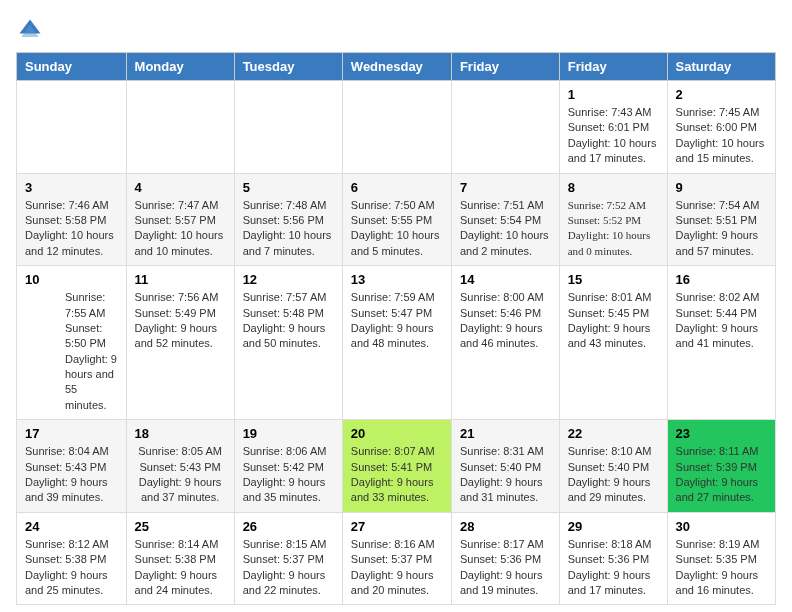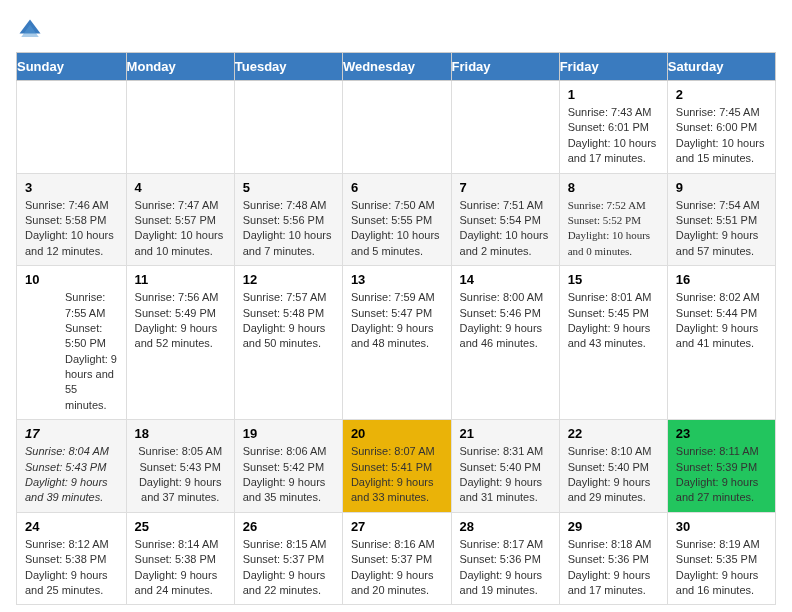--- a/index.html
+++ b/index.html
@@ -38,21 +38,21 @@
       color: #555;
     }
     .calendar {
       width: 100%;
       border-collapse: collapse;
     }
     .calendar th {
       background-color: #3a7bbf;
       color: #fff;
       text-align: left;
-      padding: 6px 0;
+      padding: 6px 8px;
       font-size: 13px;
       border: 1px solid #ccc;
     }
     .calendar td {
       vertical-align: top;
       padding: 6px 8px;
       border: 1px solid #ddd;
       width: 110px;
       min-height: 80px;
       font-size: 11px;
@@ -208,39 +208,39 @@
 Daylight: 9 hours and 43 minutes.</div>
         </td>
         <td>
           <div class="day-number">16</div>
           <div class="day-info" style="white-space: pre-line;">Sunrise: 8:02 AM
 Sunset: 5:44 PM
 Daylight: 9 hours and 41 minutes.</div>
         </td>
       </tr>
       <tr>
-        <td style="background: rgb(245, 245, 245); font-style: italic;">
+        <td style="background: rgb(245, 245, 245);">
           <div class="day-number">17</div>
           <div class="day-info" style="white-space: pre-line;">Sunrise: 8:04 AM
 Sunset: 5:43 PM
 Daylight: 9 hours and 39 minutes.</div>
         </td>
         <td style="background: rgb(245, 245, 245);">
           <div class="day-number">18</div>
           <div class="day-info" style="white-space: pre-line; text-align: center;">Sunrise: 8:05 AM
 Sunset: 5:43 PM
 Daylight: 9 hours and 37 minutes.</div>
         </td>
         <td style="background: rgb(245, 245, 245);">
           <div class="day-number">19</div>
           <div class="day-info" style="white-space: pre-line;">Sunrise: 8:06 AM
 Sunset: 5:42 PM
 Daylight: 9 hours and 35 minutes.</div>
         </td>
-        <td style="background: #eab308;">
+        <td style="background: #bef264;">
           <div class="day-number">20</div>
           <div class="day-info" style="white-space: pre-line;">Sunrise: 8:07 AM
 Sunset: 5:41 PM
 Daylight: 9 hours and 33 minutes.</div>
         </td>
         <td style="background: rgb(245, 245, 245);">
           <div class="day-number">21</div>
           <div class="day-info" style="white-space: pre-line;">Sunrise: 8:31 AM
 Sunset: 5:40 PM
 Daylight: 9 hours and 31 minutes.</div>

